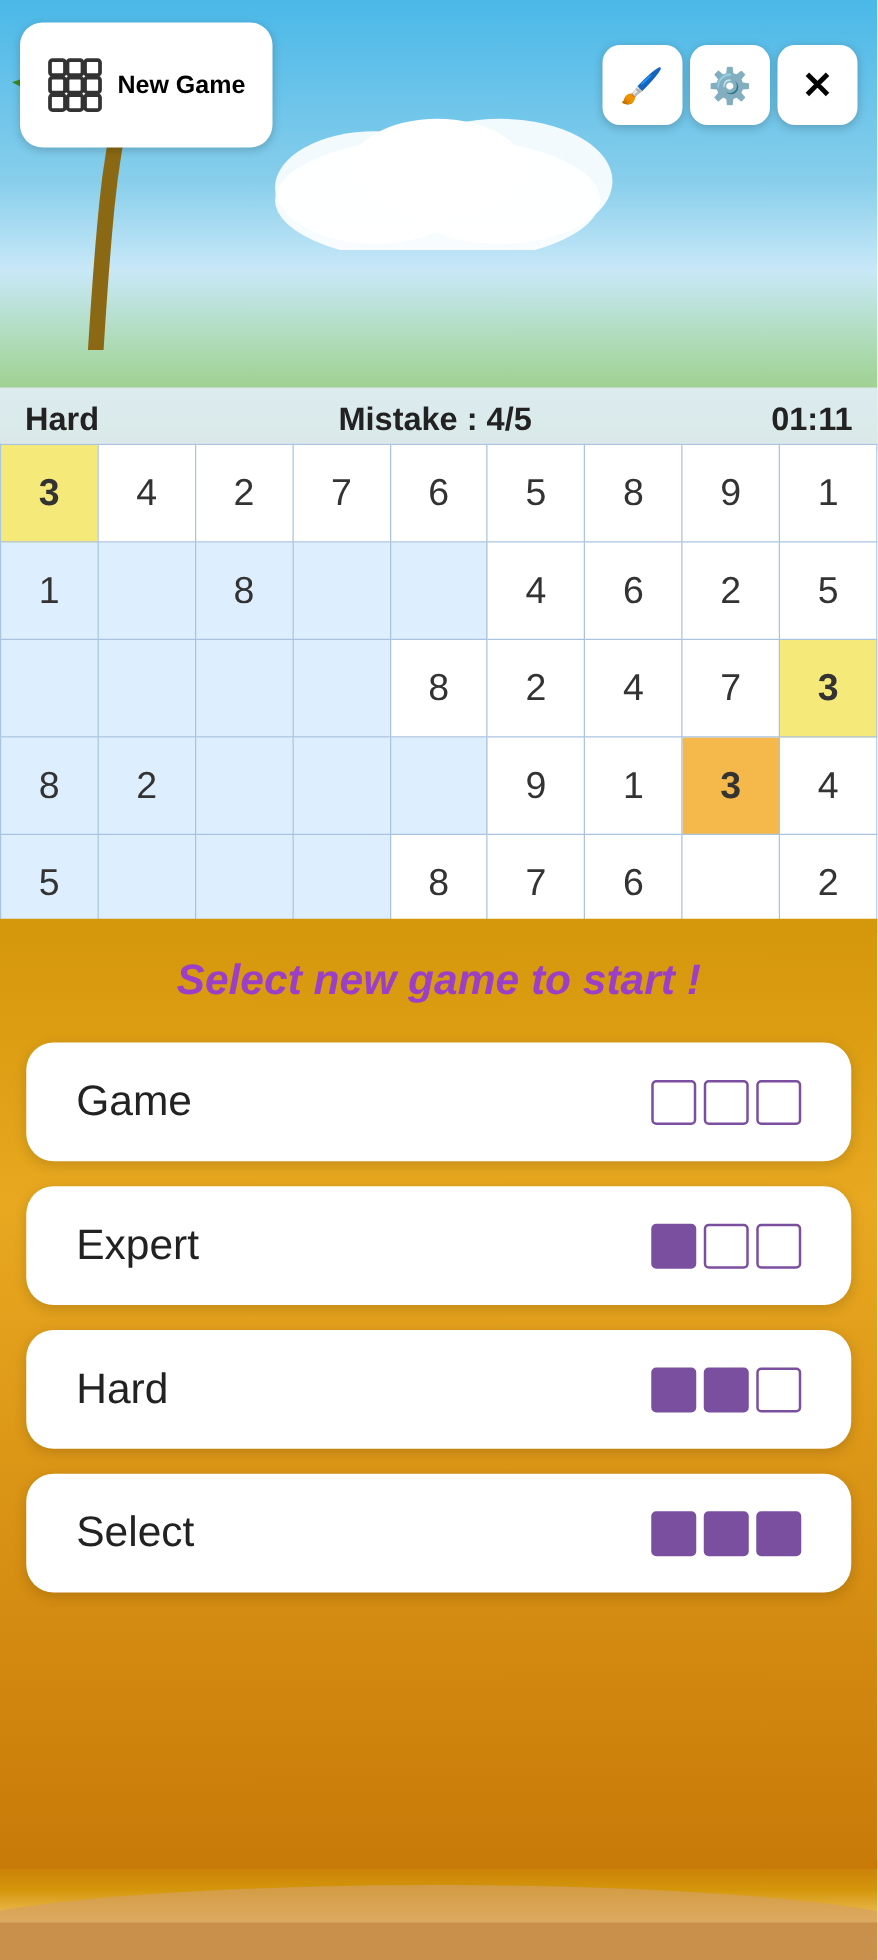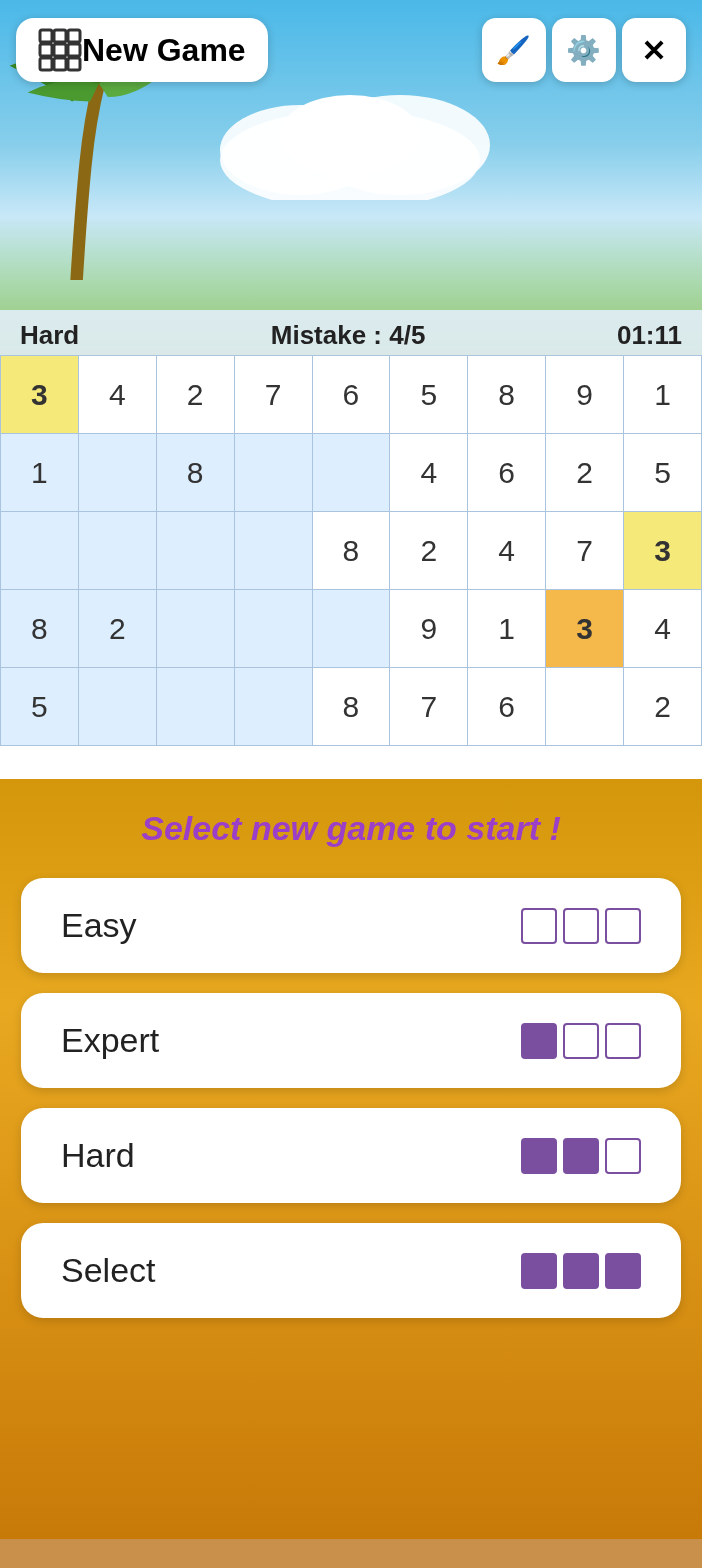--- a/index.html
+++ b/index.html
@@ -41,26 +41,26 @@
       display: flex;
       justify-content: space-between;
       align-items: center;
       padding: 0 16px;
       z-index: 10;
     }
 
     .new-game-btn {
       display: flex;
       align-items: center;
-      gap: 0;
+      gap: 12px;
       background: white;
       border: none;
       border-radius: 18px;
-      padding: 10px 22px;
-      font-size: 32px;
+      padding: 28px 22px;
+      font-size: 20px;
       font-weight: bold;
       cursor: pointer;
       box-shadow: 0 2px 8px rgba(0,0,0,0.2);
     }
 
     .grid-icon {
       width: 44px;
       height: 44px;
     }
 
@@ -139,21 +139,21 @@
     }
 
     .sudoku-table td.orange-bg {
       background: #f5b84a;
       font-weight: bold;
     }
 
     
     .overlay-panel {
       position: absolute;
-      top: 779px;
+      top: 735px;
       left: 0;
       width: 702px;
       height: 760px;
       background: linear-gradient(180deg, #d4960a 0%, #e8a820 30%, #c87a08 100%);
       z-index: 20;
       display: flex;
       flex-direction: column;
       align-items: center;
       padding: 30px 20px 20px;
       gap: 20px;
@@ -332,21 +332,21 @@
           <td>2</td>
         </tr>
       </tbody>
   </table>
 </div>
 
 <div class="overlay-panel">
   <div class="select-text">Select new game to start !</div>
 
   <button class="difficulty-btn">
-    <span class="difficulty-label">Easy</span>
+    <span class="difficulty-label">Game</span>
     <div class="difficulty-squares">
       <div class="sq"></div>
       <div class="sq"></div>
       <div class="sq"></div>
     </div>
   </button>
 
   <button class="difficulty-btn">
     <span class="difficulty-label">Expert</span>
     <div class="difficulty-squares">

